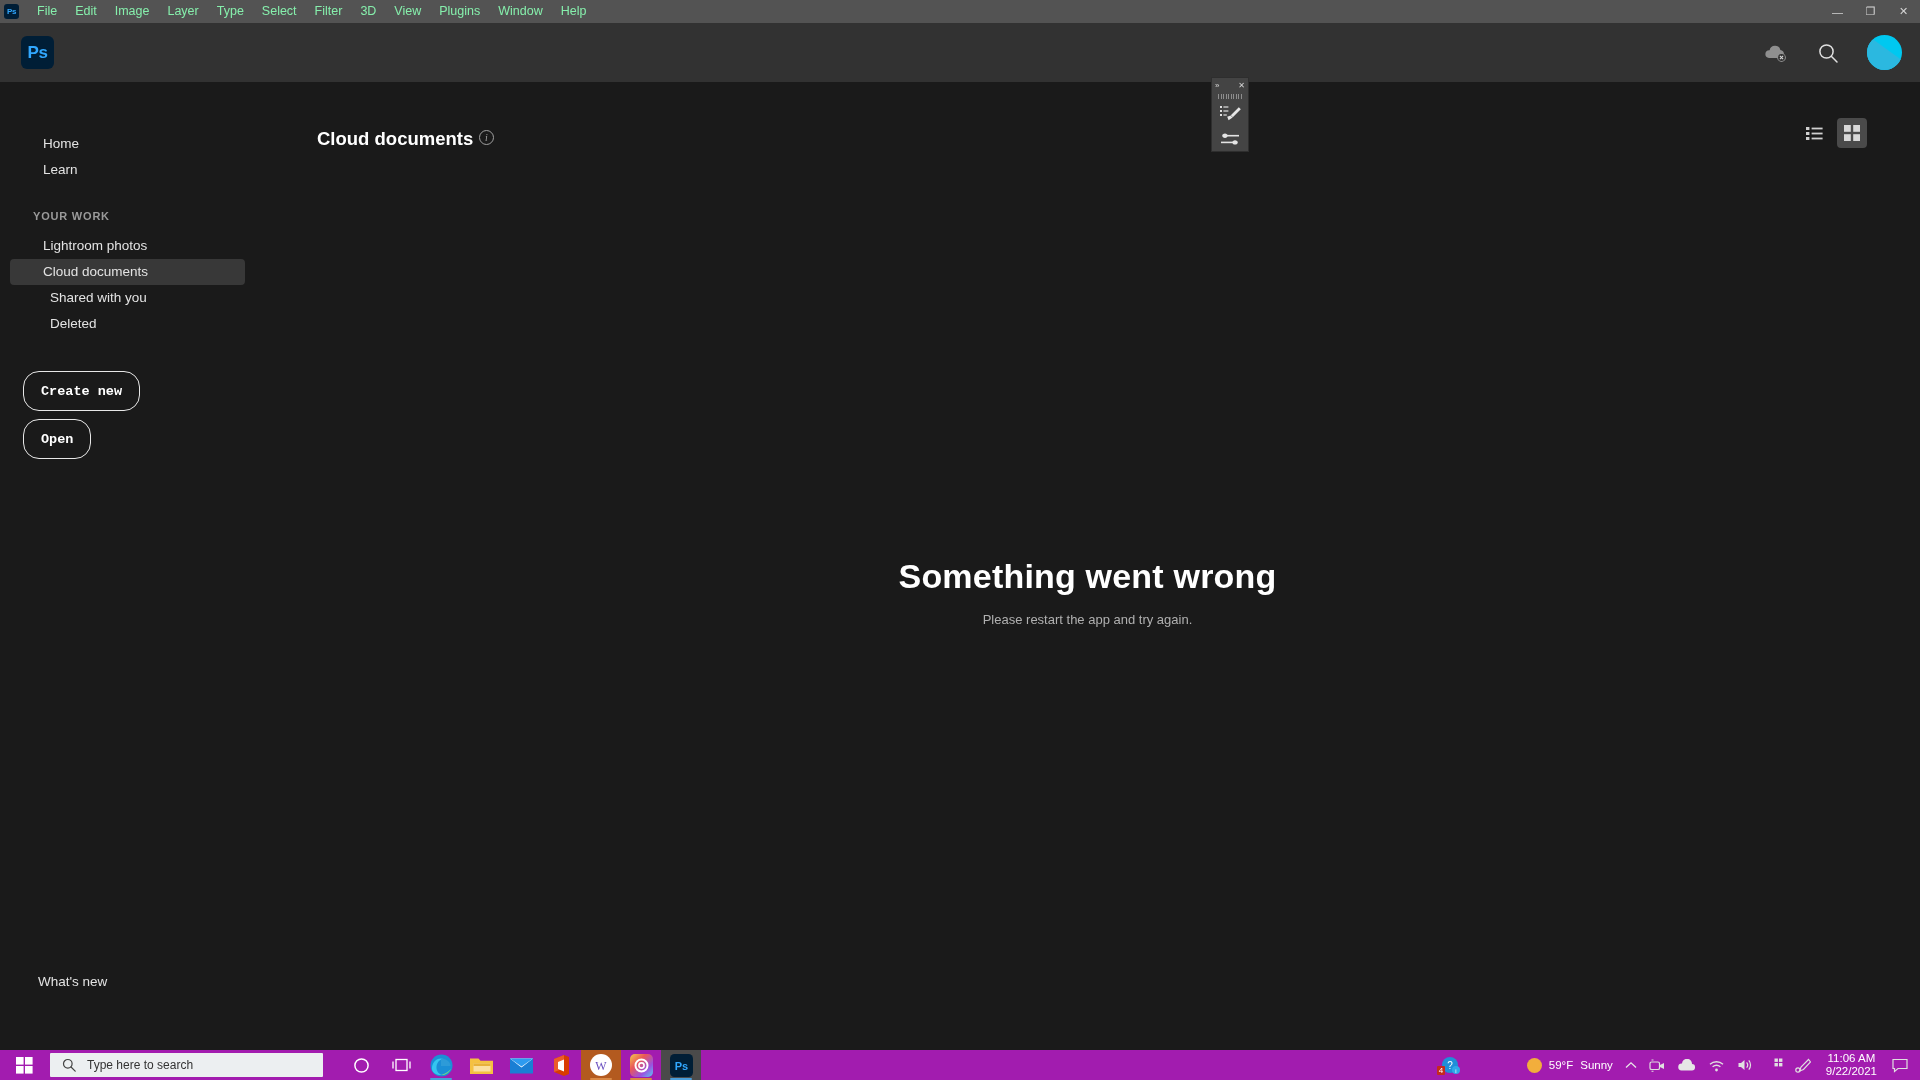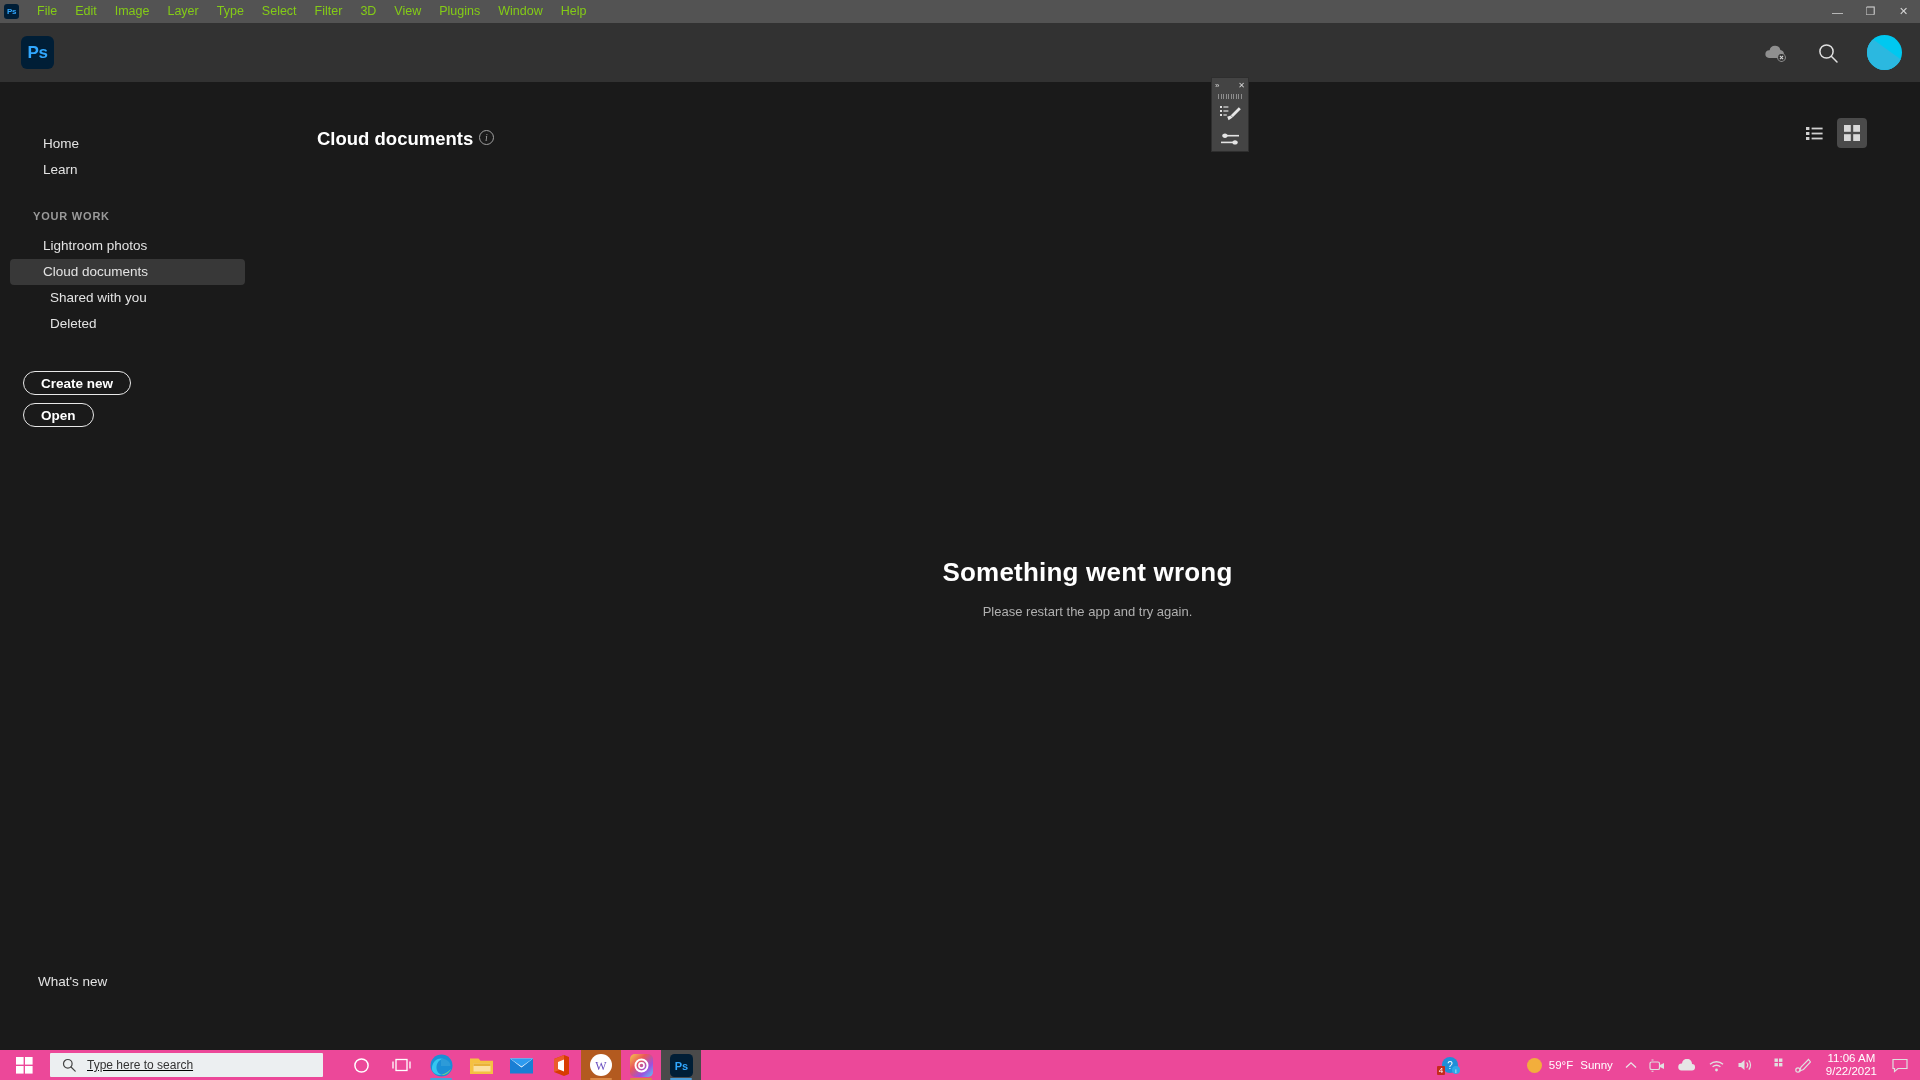--- a/index.html
+++ b/index.html
@@ -16,21 +16,21 @@
     position: absolute; top: 0; left: 0; width: 1920px; height: 23px;
     background: #535353; display: flex; align-items: center;
   }
   .ps-mini {
     width: 15px; height: 15px; margin-left: 4px; margin-right: 9px;
     background: #001e36; border-radius: 3px;
     display: flex; align-items: center; justify-content: center;
     color: #31a8ff; font-size: 8px; font-weight: bold; letter-spacing: -.3px;
   }
   .menu-item {
-    color: #84cc16; font-size: 12.5px; padding: 0 9px; line-height: 23px;
+    color: #86efac; font-size: 12.5px; padding: 0 9px; line-height: 23px;
     white-space: nowrap;
   }
   .wincontrols { position: absolute; right: 0; top: 0; display: flex; height: 23px; }
   .wc { width: 33px; height: 23px; display: flex; align-items: center;
         justify-content: center; color: #d4d4d4; font-size: 11px; }
 
   
   .appheader {
     position: absolute; top: 23px; left: 0; width: 1920px; height: 59px;
     background: #323232;
@@ -64,22 +64,22 @@
   }
   .side-item.sub { padding-left: 40px; }
   .side-item.active { background: #383838; }
   .side-group {
     color: #9a9a9a; font-size: 11px; font-weight: bold; letter-spacing: .8px;
     padding-left: 33px; margin-top: 27px; margin-bottom: 11px;
   }
   .pillbtn {
     display: inline-flex; align-items: center; justify-content: center;
     border: 1px solid #e8e8e8; border-radius: 16px; color: #fff;
-    font-size: 13.5px; font-weight: bold; height: 24px; padding: 0 17px;
-    background: transparent; margin-left: 23px; cursor: pointer;
+    font-size: 13.5px; font-weight: bold; height: 40px; padding: 0 17px;
+    background: transparent; margin-left: 23px; cursor: pointer; font-family: Liberation Mono, monospace;
   }
   .whatsnew { position: absolute; left: 38px; bottom: 78px;
               color: #e3e3e3; font-size: 13.5px; }
 
   
   .main { position: absolute; top: 82px; left: 255px;
           width: 1665px; height: 968px; background: #1a1a1a; }
   .page-title { position: absolute; left: 62px; top: 46px;
                 color: #fff; font-size: 18.5px; font-weight: bold; }
   .info-icon {
@@ -89,21 +89,21 @@
     font-family: "Liberation Serif", serif; font-style: italic;
   }
   .viewtoggles { position: absolute; right: 53px; top: 36px;
                  display: flex; align-items: center; gap: 8px; }
   .vt { width: 30px; height: 30px; border-radius: 4px;
         display: flex; align-items: center; justify-content: center; }
   .vt.active { background: #4a4a4a; }
 
   .errbox { position: absolute; left: 0; top: 0; width: 100%;
             text-align: center; padding-top: 475px; }
-  .err-title { color: #fff; font-size: 26px; font-weight: bold;
+  .err-title { color: #fff; font-size: 34px; font-weight: bold;
                letter-spacing: .2px; }
   .err-sub { color: #b0b0b0; font-size: 13px; margin-top: 16px; }
   .err-link { color: #2d8ceb; font-size: 13px; margin-top: 5px;
               display: inline-block; cursor: pointer; }
 
   
   .floatpanel {
     position: absolute; left: 1211px; top: 77px; width: 38px; height: 75px;
     background: #444; border: 1px solid #2e2e2e;
   }
@@ -113,21 +113,21 @@
   .fp-handle { height: 7px; display: flex; align-items: center;
                justify-content: center; gap: 1.5px; }
   .fp-handle i { width: 1px; height: 5px; background: #8d8d8d; display: block; }
   .fp-tools { display: flex; flex-direction: column; align-items: center; gap: 5px;
               padding-top: 3px; }
   .fp-tool { width: 26px; height: 21px; display: flex; align-items: center;
              justify-content: center; cursor: pointer; }
 
   
   .taskbar { position: absolute; bottom: 0; left: 0; width: 1920px; height: 30px;
-             background: #ec4899; display: flex; align-items: center; text-decoration: underline; }
+             background: #a21caf; display: flex; align-items: center; }
   .startbtn { width: 48px; height: 30px; display: flex; align-items: center;
               justify-content: center; }
   .tb-search {
     width: 273px; height: 24px; background: #eceff1; border-radius: 1px;
     display: flex; align-items: center; padding-left: 12px; gap: 11px;
     margin-left: 2px;
   }
   .tb-search-text { color: #333; font-size: 12px; }
   .tb-icon { width: 40px; height: 30px; display: flex; align-items: center;
              justify-content: center; position: relative; }

